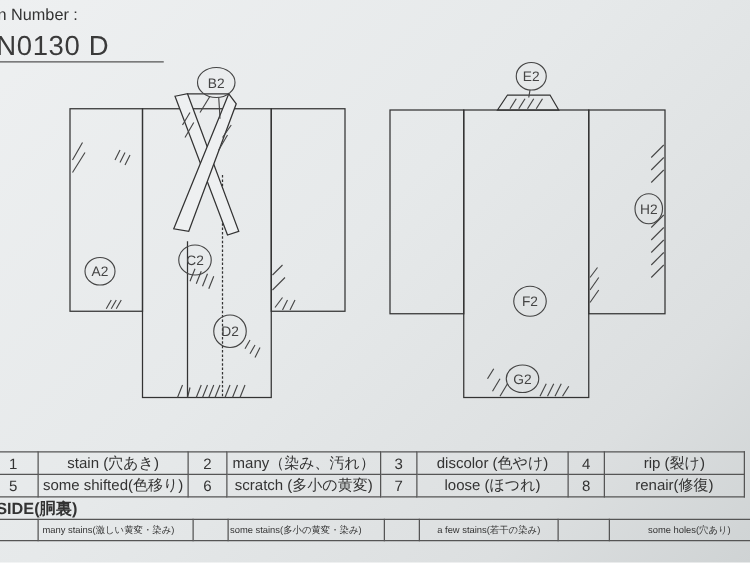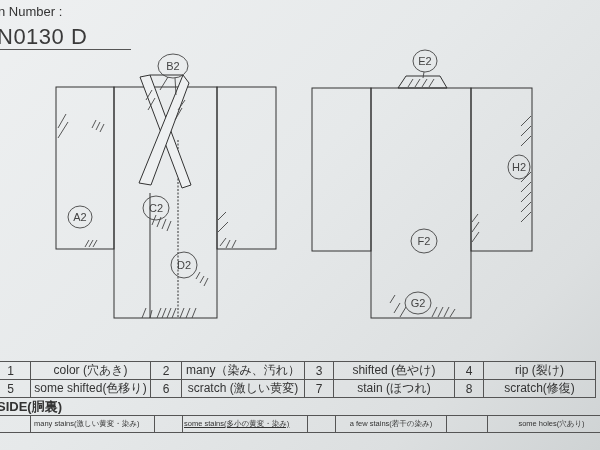--- a/index.html
+++ b/index.html
@@ -158,37 +158,37 @@
       <col style="width:31px">
       <col style="width:123px">
     <col style="width:29px">
       <col style="width:121px">
       <col style="width:29px">
       <col style="width:112px">
   </colgroup>
   <tbody>
       <tr>
     <td>1</td>
-    <td>color (穴あき)</td>
+    <td>stain (穴あき)</td>
     <td>2</td>
     <td>many（染み、汚れ）</td>
     <td>3</td>
-    <td>shifted (色やけ)</td>
+    <td>discolor (色やけ)</td>
     <td>4</td>
     <td>rip (裂け)</td>
   </tr>
   <tr>
     <td>5</td>
     <td>some shifted(色移り)</td>
     <td>6</td>
-    <td>scratch (激しい黄変)</td>
+    <td>scratch (多小の黄変)</td>
     <td>7</td>
-    <td>stain (ほつれ)</td>
+    <td>loose (ほつれ)</td>
     <td>8</td>
-    <td>scratch(修復)</td>
+    <td>renair(修復)</td>
   </tr>
 </tbody>
   </table>
 
 <div class="inside-title">SIDE(胴裏)</div>
 
 <table class="tbl inside" style="left:-10px; top:415px; width:625px;">
   <colgroup>
     <col style="width:40px">
       <col style="width:124px">
@@ -197,20 +197,20 @@
     <col style="width:28px">
       <col style="width:111px">
       <col style="width:41px">
       <col style="width:128px">
   </colgroup>
   <tbody>
       <tr>
     <td></td>
     <td style="text-align:left; padding-left:3px;margin-top:36px;">many stains(激しい黄変・染み)</td>
     <td></td>
-    <td style="text-align:left; padding-left:1px;text-decoration:underline;">some stains(多小の黄変・染み)</td>
+    <td style="text-align:left; padding-left:1px;">some stains(多小の黄変・染み)</td>
     <td></td>
     <td>a few stains(若干の染み)</td>
     <td></td>
     <td>some holes(穴あり)</td>
   </tr>
 </tbody>
   </table>
 
 </body></html>

